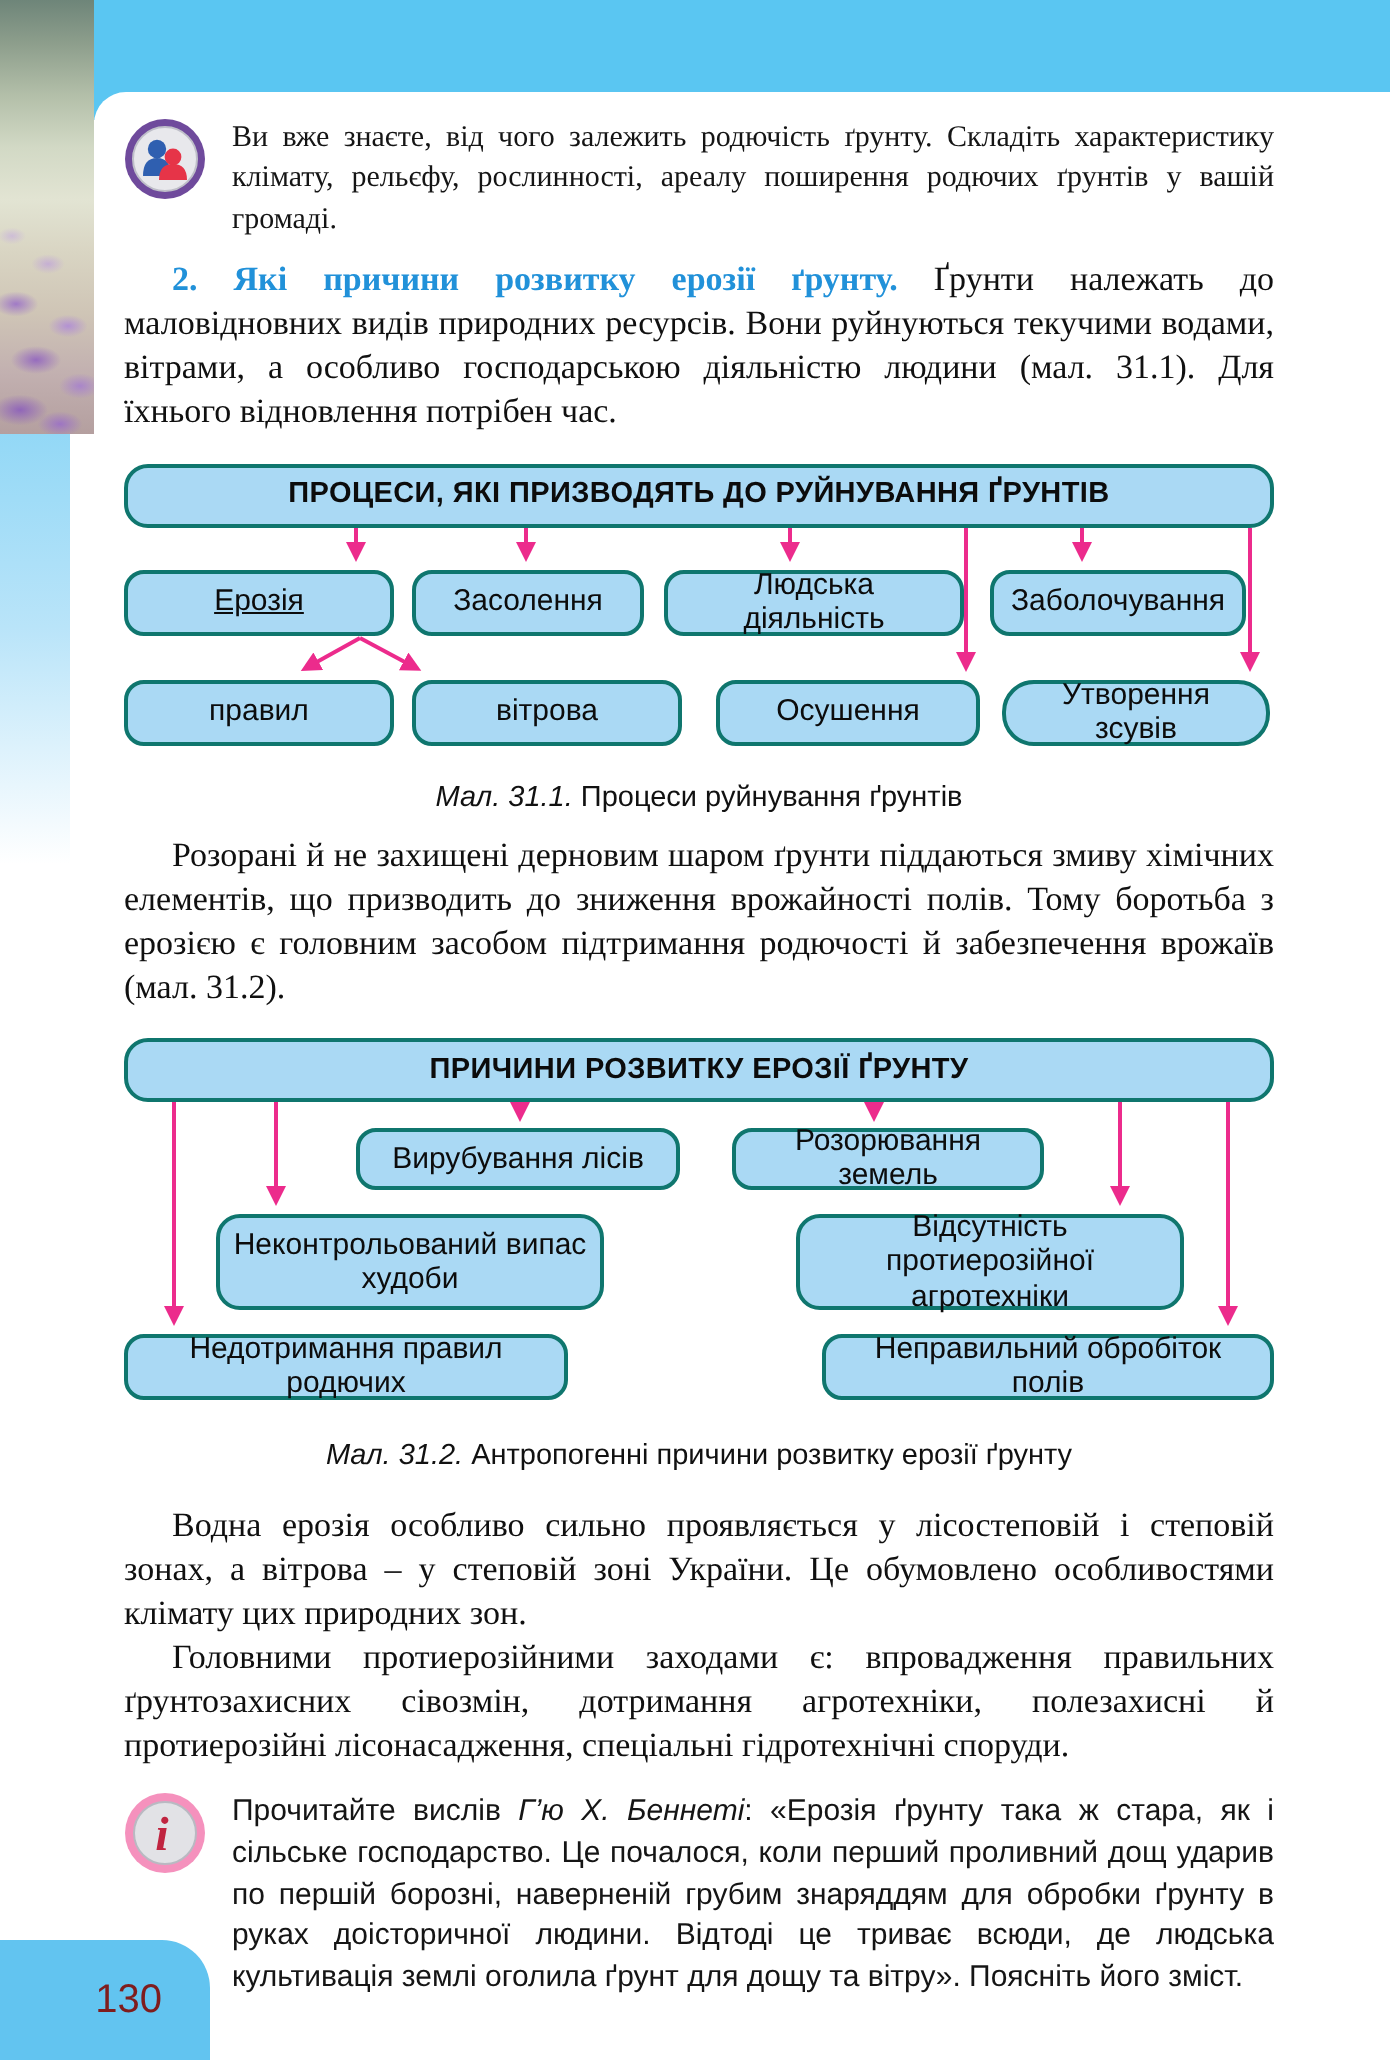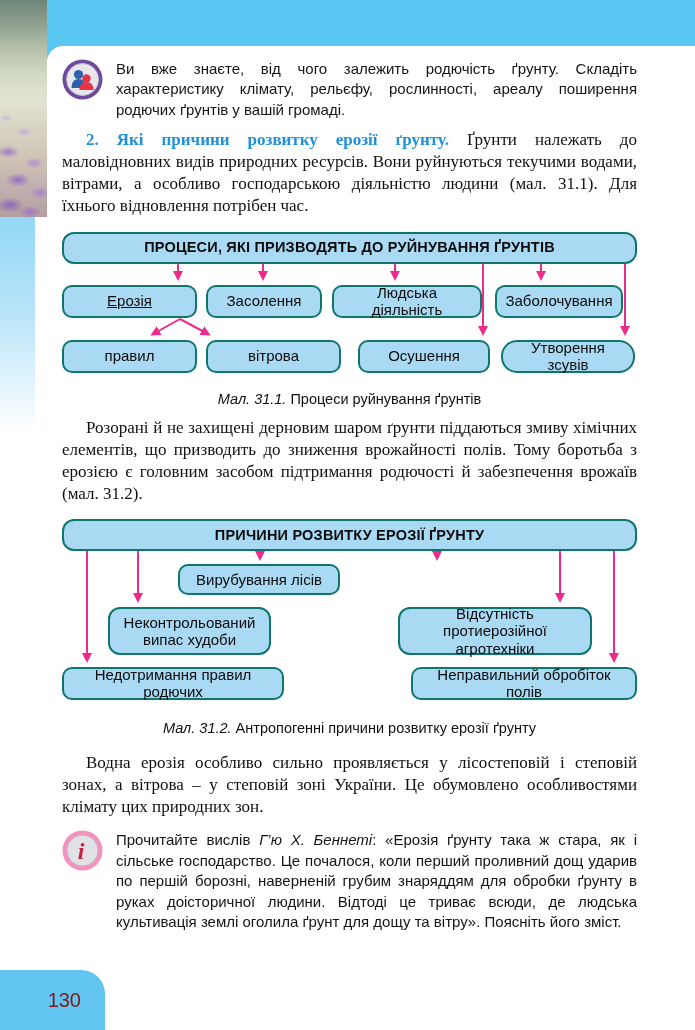--- a/index.html
+++ b/index.html
@@ -21,21 +21,21 @@
       linear-gradient(180deg,#6e8579 0%,#8d9e8c 10%,#b3bfa9 22%,#d2d9c5 34%,
                       #e2e4d3 46%,#d9d5c3 58%,#cfc5b6 72%,#c2b0b0 86%,#b49f9f 100%);}
   .top-band{position:absolute;left:47px;top:0;width:648px;height:60px;background:#5AC6F2;}
   .side-fade{position:absolute;left:0;top:217px;width:35px;height:215px;
     background:linear-gradient(180deg,#93D8F6 0%,#B9E4F9 45%,rgba(255,255,255,0) 100%);}
   .card{position:absolute;left:47px;top:46px;width:648px;height:984px;background:#fff;
         border-top-left-radius:16px;box-sizing:border-box;padding:0 58px 0 15px;}
 
   
   .intro-row{display:flex;gap:13px;margin-top:13px;align-items:flex-start;}
-  .intro-text{margin:0;font-size:15px;line-height:1.36;text-align:justify;color:#151515;flex:1;}
+  .intro-text{margin:0;font-size:15px;line-height:1.36;text-align:justify;color:#151515;flex:1;font-family:Liberation Serif, serif;}
   .serif-para{margin:0;font-family:"Liberation Serif",serif;font-size:17px;line-height:1.3;
               text-align:justify;color:#101010;text-indent:24px;}
   .lead-para{margin-top:9px;}
   .heading-blue{color:#2191D9;font-weight:bold;}
   .fig-caption{text-align:center;font-size:14.5px;color:#111;}
   .cap1{margin:18px 0 10px;}
   .cap2{margin:20px 0 16px;}
   .cap-label{font-style:italic;}
 
   
@@ -131,28 +131,30 @@
           <line x1="25" y1="32" x2="25" y2="141" marker-end="url(#ah2)"></line>
           <line x1="76" y1="32" x2="76" y2="81" marker-end="url(#ah2)"></line>
           <line x1="198" y1="32" x2="198" y2="39" marker-end="url(#ah2)"></line>
           <line x1="375" y1="32" x2="375" y2="39" marker-end="url(#ah2)"></line>
           <line x1="498" y1="32" x2="498" y2="81" marker-end="url(#ah2)"></line>
           <line x1="552" y1="32" x2="552" y2="141" marker-end="url(#ah2)"></line>
         </g>
       </svg>
       <div class="fc-box fc-head" style="left:0;top:0;width:575px;height:32px;">ПРИЧИНИ РОЗВИТКУ ЕРОЗІЇ ҐРУНТУ</div>
       <div class="fc-box" style="left:116px;top:45px;width:162px;height:31px;">Вирубування лісів</div>
-      <div class="fc-box" style="left:46px;top:88px;width:163px;height:48px;border-radius:12px;">Неконтрольований випас худоби</div>
+      <div class="fc-box" style="left:304px;top:45px;width:156px;height:31px;">Розорювання земель</div>
+      <div class="fc-box" style="left:46px;top:88px;width:194px;height:48px;border-radius:12px;">Неконтрольований випас худоби</div>
       <div class="fc-box" style="left:336px;top:88px;width:194px;height:48px;border-radius:12px;">Відсутність протиерозійної агротехніки</div>
       <div class="fc-box" style="left:0;top:148px;width:222px;height:33px;">Недотримання правил родючих</div>
       <div class="fc-box" style="left:349px;top:148px;width:226px;height:33px;">Неправильний обробіток полів</div>
     </div>
     <div class="fig-caption cap2"><span class="cap-label">Мал. 31.2.</span><span> Антропогенні причини розвитку ерозії ґрунту</span></div>
 
     <p class="serif-para">Водна ерозія особливо сильно проявляється у лісостеповій і степовій зонах, а вітрова – у степовій зоні України. Це обумовлено особливостями клімату цих природних зон.</p>
+    <p class="serif-para">Головними протиерозійними заходами є: впровадження правильних ґрунтозахисних сівозмін, дотримання агротехніки, полезахисні й протиерозійні лісонасадження, спеціальні гідротехнічні споруди.</p>
 
     <div class="info-row">
       <svg class="round-icon" viewBox="0 0 41 41">
         <circle cx="20.5" cy="20.5" r="20" fill="#F591BD"></circle>
         <circle cx="20.5" cy="20.5" r="15.5" fill="#E2E2E6"></circle>
         <circle cx="20.5" cy="20.5" r="15.5" fill="none" stroke="#B9B9C2" stroke-width="1"></circle>
         <text x="19" y="29" font-family="Liberation Serif, serif" font-size="24" font-style="italic" font-weight="bold" fill="#C02440" text-anchor="middle">i</text>
       </svg>
       <p class="info-text"><span>Прочитайте вислів </span><span class="info-author">Г’ю Х. Беннеті</span><span>: «Ерозія ґрунту така ж стара, як і сільське господарство. Це почалося, коли перший проливний дощ ударив по першій борозні, наверненій грубим знаряддям для обробки ґрунту в руках доісторичної людини. Відтоді це триває всюди, де людська культивація землі оголила ґрунт для дощу та вітру». Поясніть його зміст.</span></p>
     </div>

